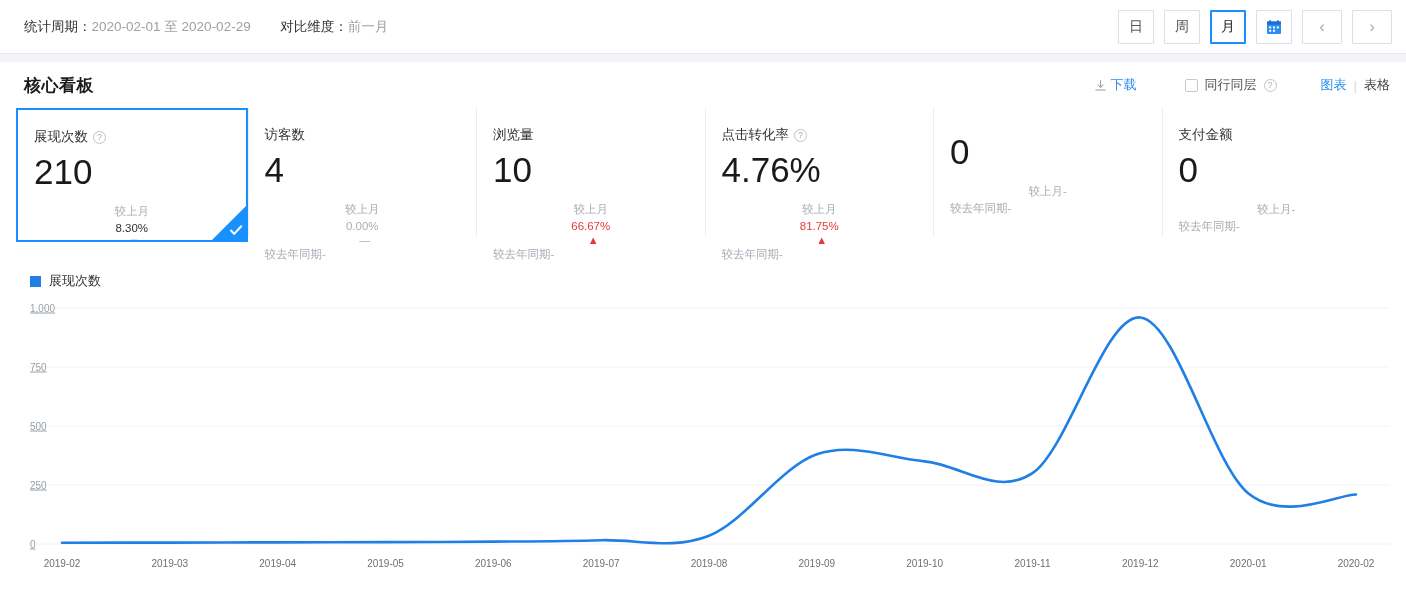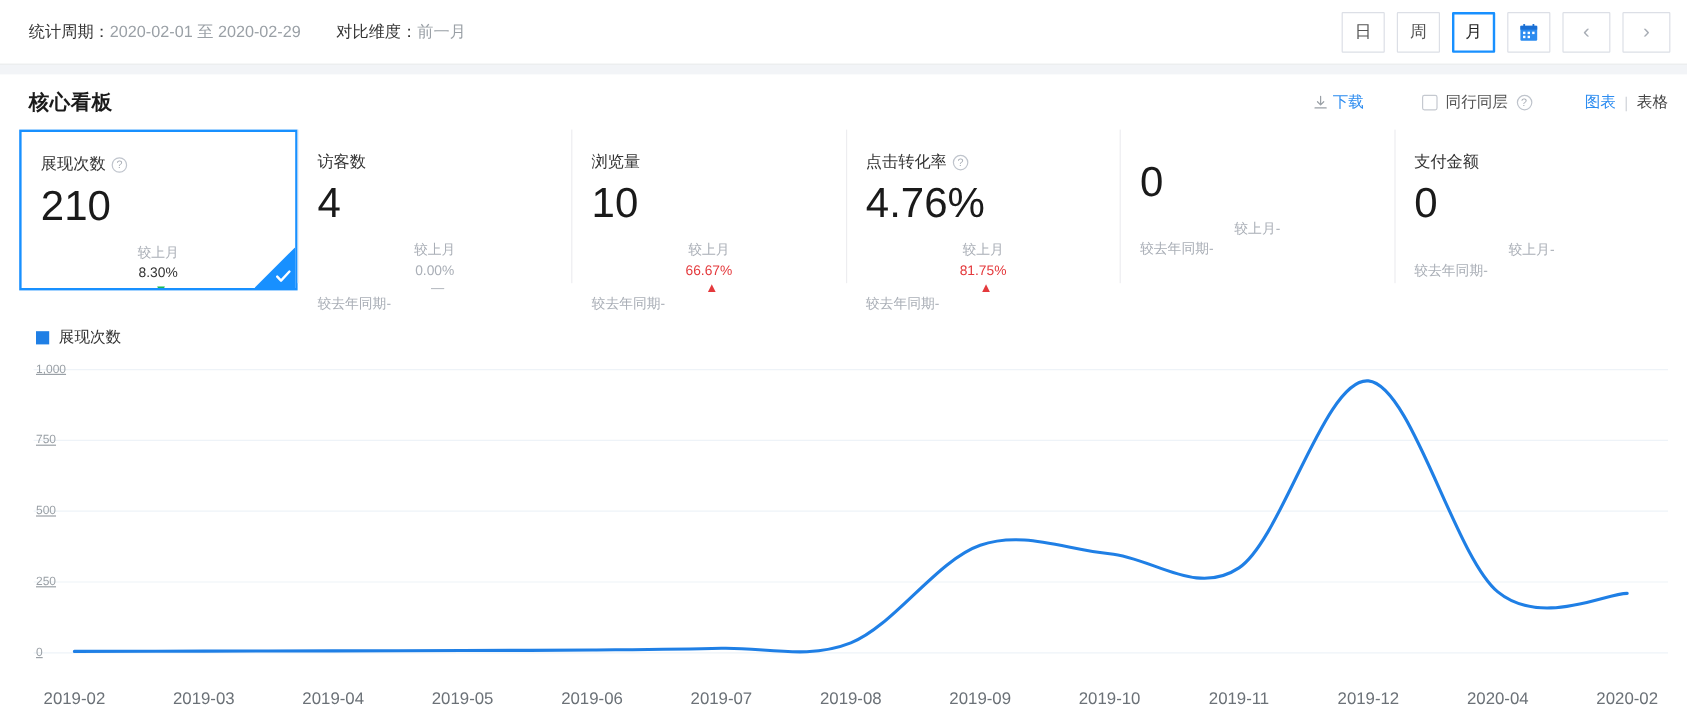--- a/index.html
+++ b/index.html
@@ -86,21 +86,21 @@
   .corner-badge svg { display: block; }
 
   
   .chart-wrap { position: relative; padding: 16px 16px 0 16px; }
   .legend { display: flex; align-items: center; gap: 8px; font-size: 13px; color: #333; margin-left: 14px; }
   .legend-sq { width: 11px; height: 11px; background: #1f7fe5; display: block; }
   .plot { position: relative; margin-top: 12px; height: 248px; width: 100%; }
   .plot svg { display: block; width: 100%; height: 248px; }
   .ytick { position: absolute; left: 14px; font-size: 10px; color: #9aa0a6; transform: translateY(-50%); text-decoration: underline; }
   .xlabels { position: relative; height: 28px; margin-top: 2px; }
-  .xlabel { position: absolute; font-size: 14px; color: #6b7177; transform: translateX(-50%); top: 22px; white-space: nowrap; }
+  .xlabel { position: absolute; font-size: 10px; color: #6b7177; transform: translateX(-50%); top: 6px; white-space: nowrap; }
 </style>
 </head>
 <body>
 
 <div class="page">
 
   <div class="topbar">
     <div class="period-text">
       <span>统计周期：</span><span class="muted">2020-02-01</span>
       <span class="muted">至</span>
@@ -270,17 +270,17 @@
         <div class="xlabel" style="left: 153.833px;">2019-03</div>
         <div class="xlabel" style="left: 261.667px;">2019-04</div>
         <div class="xlabel" style="left: 369.5px;">2019-05</div>
         <div class="xlabel" style="left: 477.333px;">2019-06</div>
         <div class="xlabel" style="left: 585.167px;">2019-07</div>
         <div class="xlabel" style="left: 693px;">2019-08</div>
         <div class="xlabel" style="left: 800.833px;">2019-09</div>
         <div class="xlabel" style="left: 908.667px;">2019-10</div>
         <div class="xlabel" style="left: 1016.5px;">2019-11</div>
         <div class="xlabel" style="left: 1124.33px;">2019-12</div>
-        <div class="xlabel" style="left: 1232.17px;">2020-04</div>
+        <div class="xlabel" style="left: 1232.17px;">2020-01</div>
         <div class="xlabel" style="left: 1340px;">2020-02</div>
       </div>
   </div>
 </div>
 
 </body></html>

